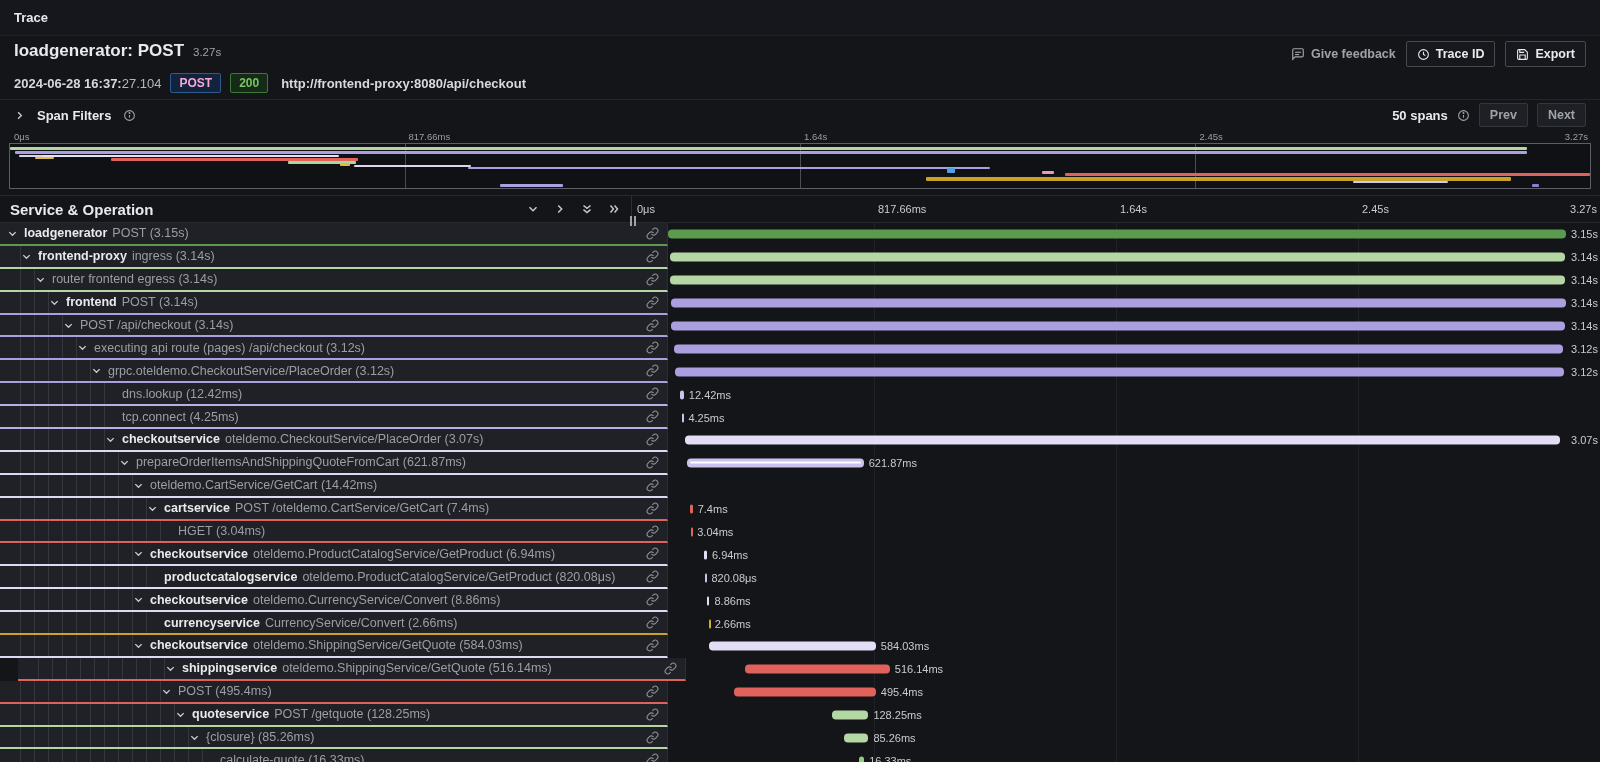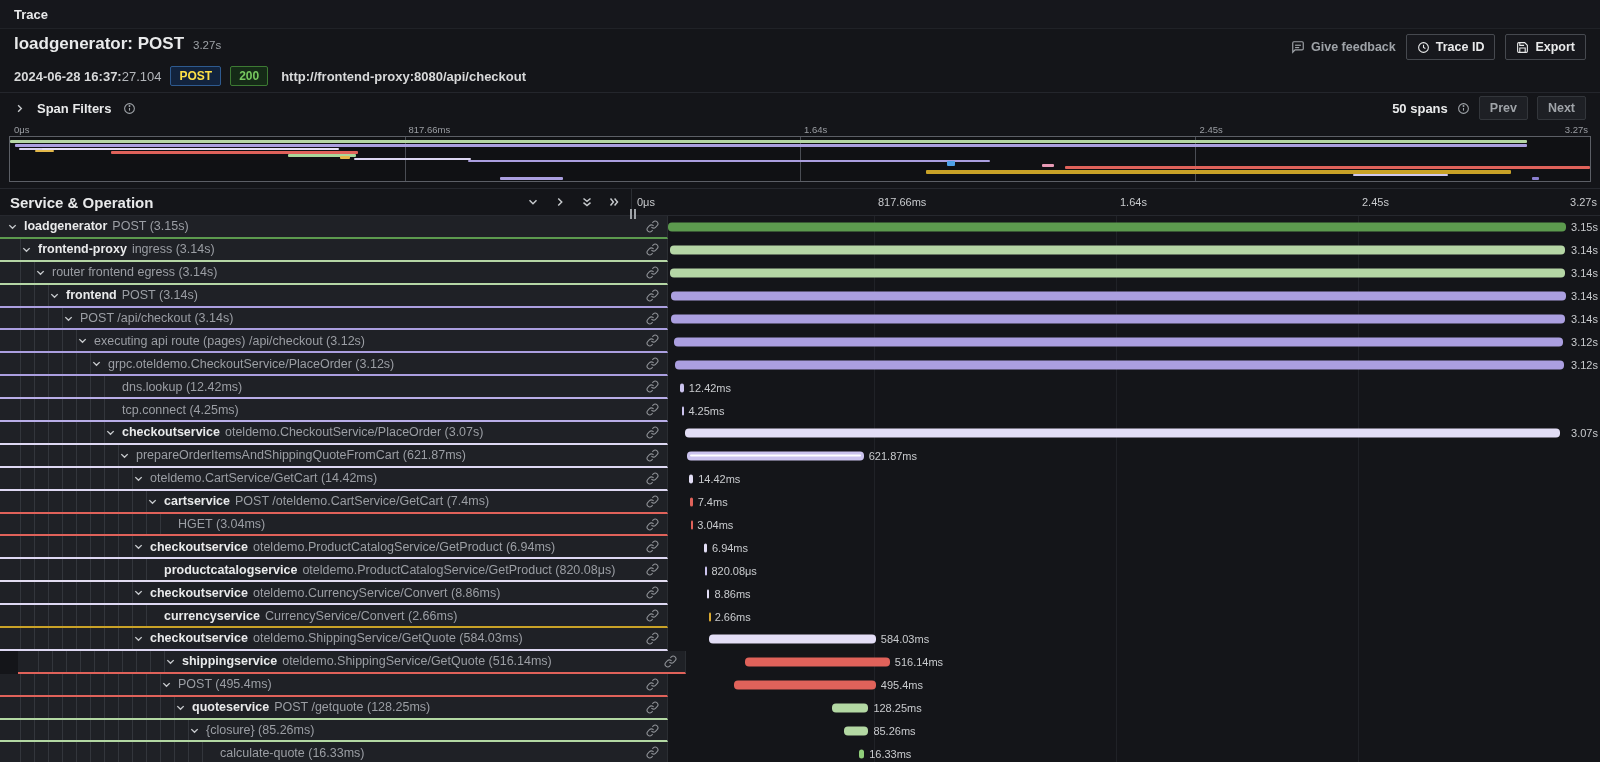--- a/index.html
+++ b/index.html
@@ -6,39 +6,39 @@
   html,body { width:1600px; height:762px; overflow:hidden; }
   body {
     background:#141519;
     color:#d8d9da;
     font-family:"Liberation Sans", sans-serif;
     font-size:13px;
   }
   svg { display:block; }
 
   
-  .nav { height:29px; display:flex; align-items:center; padding:0 14px;
+  .nav { height:36px; display:flex; align-items:center; padding:0 14px;
          background:#16171c; border-bottom:1px solid #202227; }
   .nav-title { font-size:13px; font-weight:bold; color:#e9eaeb; }
 
   
   .header { padding:5px 14px 5px; }
   .title-row { display:flex; align-items:flex-start; height:26px; }
   .trace-title { font-size:17px; font-weight:bold; color:#e9eaeb; }
   .trace-duration { font-size:11.5px; color:#9fa3a8; margin-left:9px; margin-top:5px; }
   .header-actions { margin-left:auto; display:flex; align-items:center; gap:10px; }
   .feedback { display:flex; align-items:center; gap:6px; color:#9fa3a8; font-size:12.5px; font-weight:bold; cursor:pointer; }
   .btn { display:flex; align-items:center; gap:6px; height:26px; padding:0 10px;
          border:1px solid #46494f; border-radius:2px; background:#17181d;
          color:#e9eaeb; font-size:12.5px; font-weight:bold; cursor:pointer; }
   .meta-row { display:flex; align-items:center; gap:9px; margin-top:5px; height:22px; }
   .ts-main { font-weight:bold; color:#d8d9da; font-size:13px; }
   .ts-frac { color:#b4b7bb; font-size:13px; }
   .badge { border-radius:2px; padding:2px 8px; font-size:12px; font-weight:bold; }
-  .badge-post { color:#fde047; background:#12233d; border:1px solid #2e5a8f; }
+  .badge-post { color:#f9a8d4; background:#12233d; border:1px solid #2e5a8f; }
   .badge-200  { color:#77c65f; background:#152a17; border:1px solid #3d7a33; }
   .url { font-weight:bold; color:#d8d9da; margin-left:4px; }
 
   
   .filters-row { height:31px; display:flex; align-items:center; padding:0 14px;
                  border-top:1px solid #24262c; }
   .filters-left { display:flex; align-items:center; gap:12px; cursor:pointer; }
   .filters-label { font-size:13px; font-weight:bold; color:#e9eaeb; }
   .filters-right { margin-left:auto; display:flex; align-items:center; gap:9px; }
   .spans-count { font-size:13px; font-weight:bold; color:#e9eaeb; }
@@ -541,24 +541,20 @@
 
         <span class="op">oteldemo.CartService/GetCart (14.42ms)</span>
       </div>
       <span class="link-icon">
         <svg width="13" height="13" viewBox="0 0 24 24" fill="none" stroke="currentColor" stroke-width="2">
           <path d="M10 13a5 5 0 0 0 7.54.54l3-3a5 5 0 0 0-7.07-7.07l-1.72 1.71"></path>
           <path d="M14 11a5 5 0 0 0-7.54-.54l-3 3a5 5 0 0 0 7.07 7.07l1.71-1.71"></path>
         </svg>
       </span>
     </div>
-    <div class="row-right">
-      <div class="bar" style="left: 2.2%; width: 0.5%; background: rgb(227, 222, 246);"></div>
-      <span class="dur" style="left: calc(2.7% + 5px);">14.42ms</span>
-    </div>
   </div>
 
   <div class="row">
     <div class="row-left" style="border-bottom: 2px solid rgb(224, 98, 90);">
       <div class="guides" style="width: 140px;"></div>
       <div class="row-content" style="margin-left: 147px;">
         <span class="row-chevron">
           <svg width="11" height="11" viewBox="0 0 24 24" fill="none" stroke="currentColor" stroke-width="3">
               <polyline points="5 9 12 16 19 9"></polyline>
             </svg>

